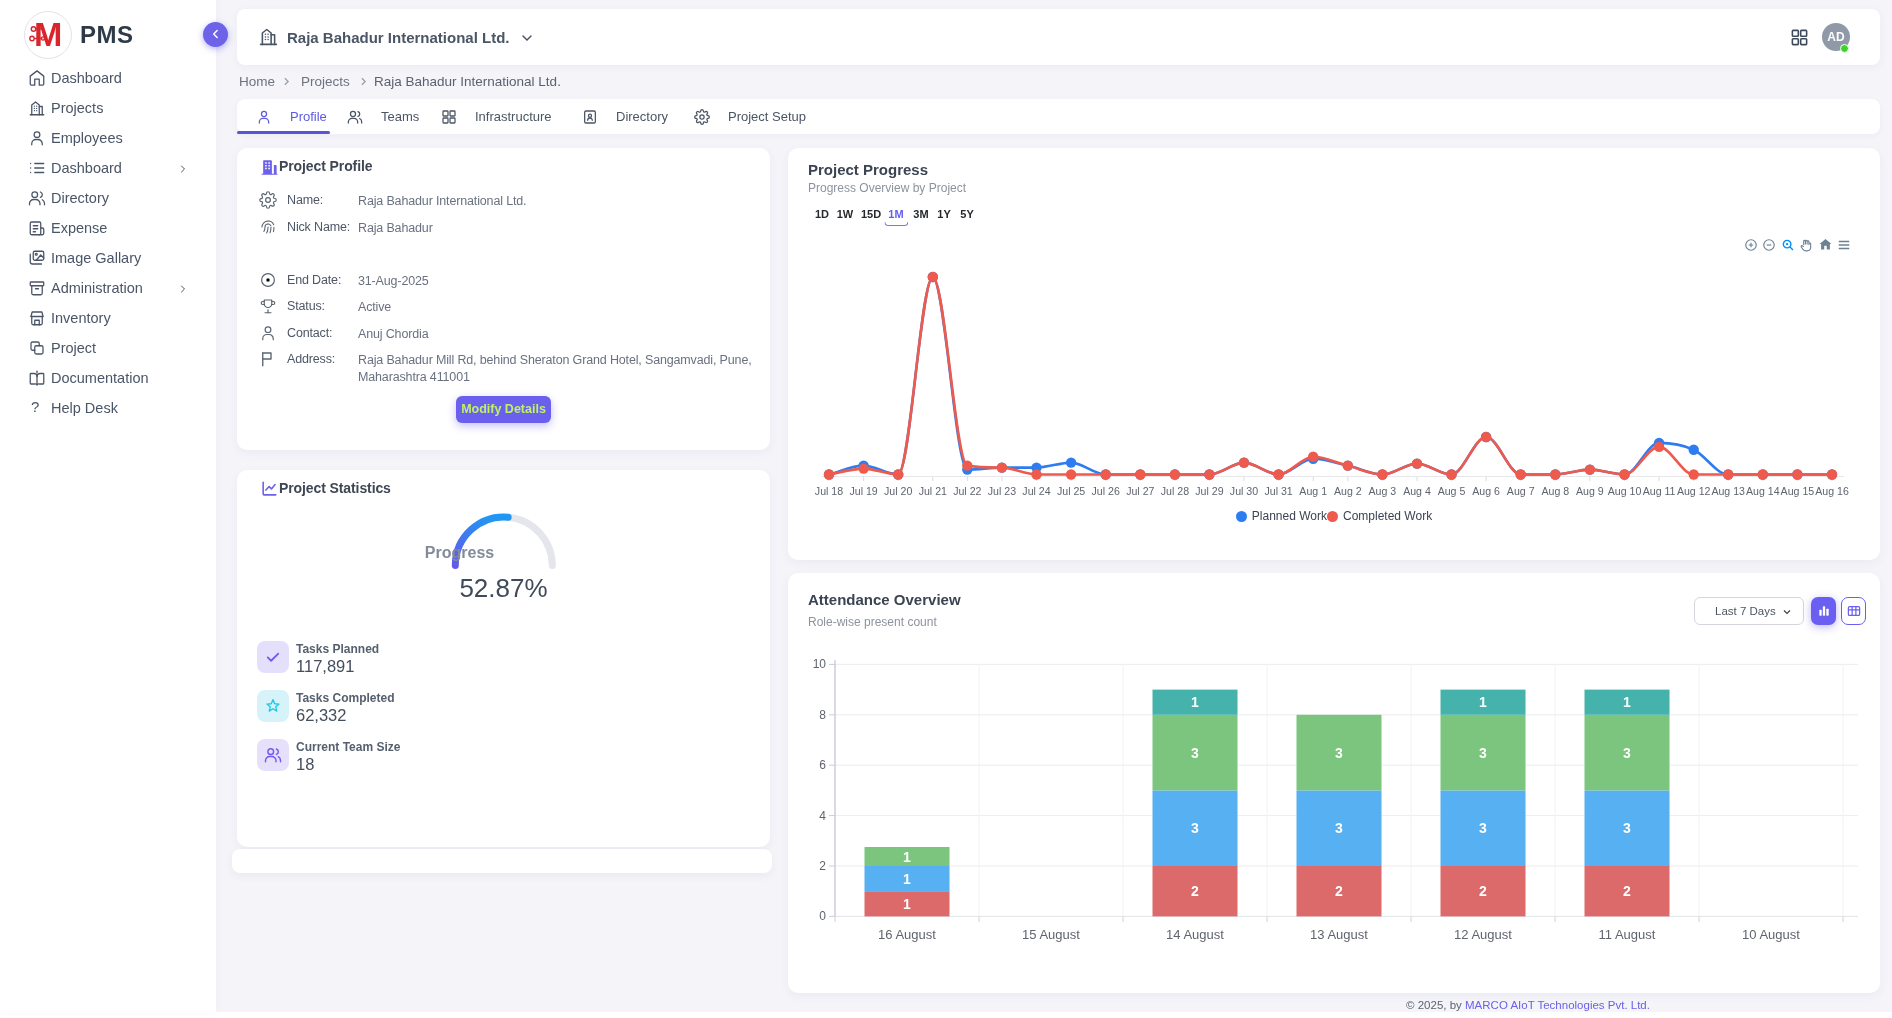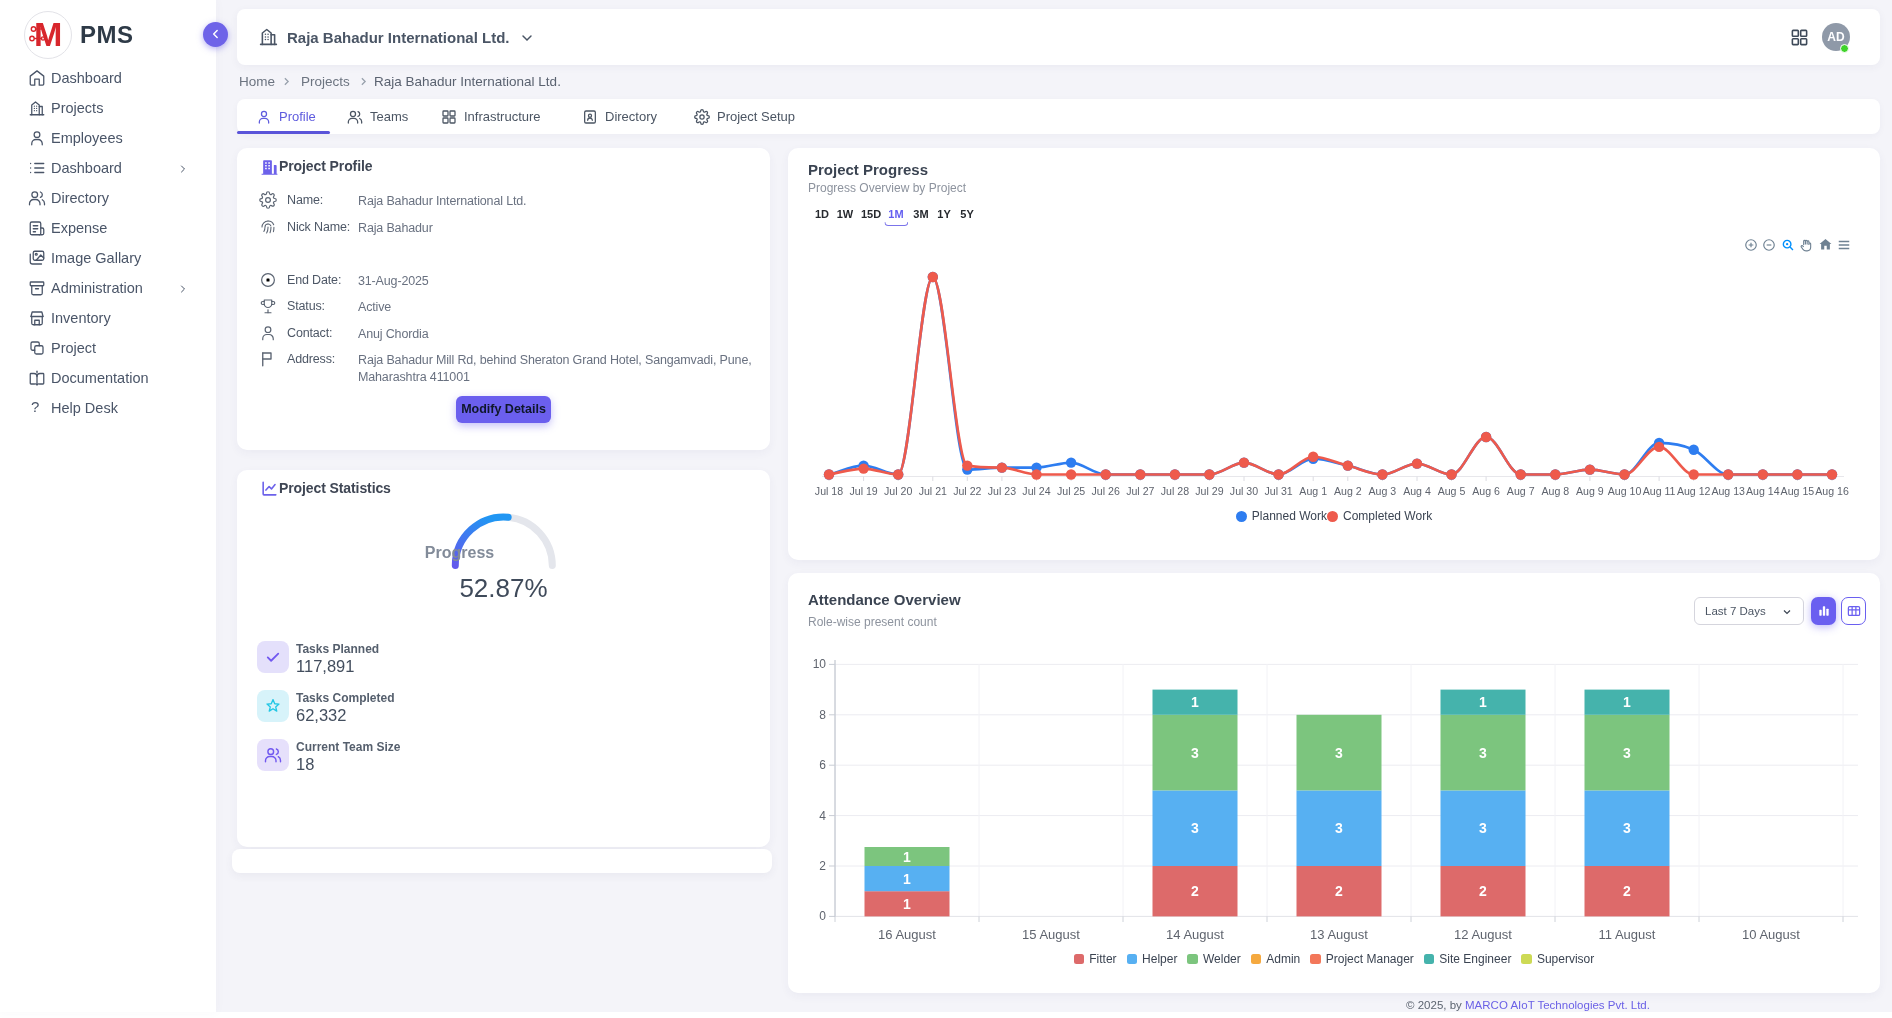--- a/index.html
+++ b/index.html
@@ -15,54 +15,54 @@
 .nav-item>svg{position:absolute;left:28px;top:50%;margin-top:-9px}
 .nav-item .txt{position:absolute;left:51px;top:50%;margin-top:-9px;font-size:14.5px;color:#4a5568;line-height:18px}
 .nav-item .chev{position:absolute;left:177px;top:50%;margin-top:-7px;height:12px}
 .collapse{left:203px;top:22px;width:25px;height:25px;border-radius:50%;background:#6e63e8;color:#fff;text-align:center;box-shadow:0 2px 6px rgba(110,99,232,.5)}
 .collapse svg{margin-top:5px}
 .topbar{left:237px;top:9px;width:1643px;height:56px;background:#fff;border-radius:8px;box-shadow:0 2px 8px rgba(60,60,100,.05)}
 .topbar-title{position:absolute;left:50px;top:18px;font-size:15px;font-weight:bold;color:#4a5565;height:21px}
 .crumbs{left:239px;top:74px;width:900px;height:16px;font-size:13.5px;color:#6c7480}
 .crumbs span{margin:0}
 .tabsbar{left:237px;top:99px;width:1643px;height:35px;background:#fff;border-radius:8px;box-shadow:0 2px 7px rgba(60,60,100,.04)}
-.tab{position:absolute;top:0;height:35px;display:flex;align-items:center;gap:7px;font-size:13px;color:#4b5563}
+.tab{position:absolute;top:0;height:35px;display:flex;align-items:center;gap:18px;font-size:13px;color:#4b5563}
 .tab.active{color:#5e5bde}
 .tab-underline{position:absolute;left:0;top:32px;width:93px;height:3px;background:#5a54d9;border-radius:2px}
 .card{background:#fff;border-radius:10px;box-shadow:0 3px 10px rgba(60,60,110,.05)}
 .pcard{left:237px;top:148px;width:533px;height:302px}
 .scard{left:237px;top:470px;width:533px;height:377px}
 .band{left:232px;top:849px;width:540px;height:24px;background:#fff;border-radius:8px;box-shadow:0 3px 8px rgba(60,60,110,.06)}
 .prcard{left:788px;top:148px;width:1092px;height:412px}
 .atcard{left:788px;top:573px;width:1092px;height:420px}
 .card-title{position:absolute;font-size:14px;letter-spacing:-.1px;font-weight:bold;color:#3f4654}
 .frow{position:absolute;left:22px;width:500px;height:20px}
 .frow svg{position:absolute;left:0;top:1px}
 .frow .lab{position:absolute;left:28px;top:3px;font-size:12.5px;letter-spacing:-.15px;color:#4d5766}
 .frow .val{position:absolute;left:99px;top:3px;font-size:12.5px;letter-spacing:-.15px;color:#697180;width:400px;line-height:16.5px;white-space:nowrap}
-.mbtn{position:absolute;left:219px;top:248px;width:95px;height:27px;background:#6b5fee;border-radius:6px;color:#0f172a;font-size:12.5px;font-weight:bold;text-align:center;line-height:27px;box-shadow:0 3px 8px rgba(107,95,238,.4)}
+.mbtn{position:absolute;left:219px;top:248px;width:95px;height:27px;background:#6b5fee;border-radius:6px;color:#bef264;font-size:12.5px;font-weight:bold;text-align:center;line-height:27px;box-shadow:0 3px 8px rgba(107,95,238,.4)}
 .g-label{position:absolute;left:0;width:445px;text-align:center;font-size:16px;font-weight:bold;color:#828b99}
 .g-value{position:absolute;left:0;width:533px;text-align:center;font-size:26px;color:#3f4a5a}
 .stat-box{position:absolute;left:20px;width:32px;height:32px;border-radius:8px}
 .stat-box svg{position:absolute;left:50%;top:50%;transform:translate(-50%,-50%)}
 .stat-lab{position:absolute;left:59px;font-size:12px;font-weight:bold;color:#555f6d}
 .stat-val{position:absolute;left:59px;font-size:16.5px;color:#434e5e}
 .ch-title{position:absolute;left:20px;top:13px;font-size:15px;font-weight:bold;color:#3b4452}
 .ch-sub{position:absolute;left:20px;top:33px;font-size:12px;color:#8d939e}
 .ranges{position:absolute;left:0;top:60px;height:16px;font-size:11px;font-weight:bold;color:#26292e}
 .ranges>span{position:absolute;top:0;transform:translateX(-50%)}
 .r1m{color:#645ff0}
 .r1m-line{position:absolute;left:50%;transform:translateX(-50%);top:14px;width:24px;height:4px;border:1.3px solid #7b74ea;border-top:none;border-radius:0 0 5px 5px}
 .toolbar{position:absolute;right:29px;top:89px;display:flex;gap:4.5px;align-items:center}
 .legend{position:absolute;left:0;width:1092px;display:flex;justify-content:center;font-size:12px;color:#3b4452;align-items:center;height:14px}
 .legend .it{display:flex;align-items:center;gap:5px}
 .dot{width:11px;height:11px;border-radius:50%}
 .sq{width:10.5px;height:10.5px;border-radius:2.5px}
 .sel{position:absolute;left:906px;top:24px;width:110px;height:28px;border:1px solid #d5d5dd;border-radius:6px;background:#fff;font-size:11.5px;color:#4b5563;line-height:26px}
-.sel .t{margin-left:10px}
+.sel .t{margin-left:20px}
 .icobtn{position:absolute;top:24px;width:25px;height:28px;border-radius:7px}
 .icobtn svg{position:absolute;left:50%;top:50%;transform:translate(-50%,-50%)}
 .btn-fill{left:1023px;background:#6a5ff0;box-shadow:0 2px 8px rgba(106,95,240,.45)}
 .btn-line{left:1053px;background:#fff;border:1.5px solid #6a5ff0}
 .footer{left:1176px;top:999px;width:704px;text-align:center;font-size:11.5px;color:#5c6470}
 .footer b{color:#6b61e6;font-weight:normal}
 .whitestrip{left:0;top:1012px;width:1892px;height:6px;background:#fff}
 </style>
 </head>
 <body>
@@ -629,23 +629,14 @@
 <text x="1627.0" y="707.2" text-anchor="middle" font-size="14" font-weight="bold" fill="#fff">1</text>
 <text x="907.0" y="939" text-anchor="middle" font-size="13" fill="#5f646e">16 August</text>
 <text x="1051.0" y="939" text-anchor="middle" font-size="13" fill="#5f646e">15 August</text>
 <text x="1195.0" y="939" text-anchor="middle" font-size="13" fill="#5f646e">14 August</text>
 <text x="1339.0" y="939" text-anchor="middle" font-size="13" fill="#5f646e">13 August</text>
 <text x="1483.0" y="939" text-anchor="middle" font-size="13" fill="#5f646e">12 August</text>
 <text x="1627.0" y="939" text-anchor="middle" font-size="13" fill="#5f646e">11 August</text>
 <text x="1771.0" y="939" text-anchor="middle" font-size="13" fill="#5f646e">10 August</text>
 
 </svg>
-<div class="legend" style="top:379px;gap:10px">
-<div class="it"><span class="sq" style="background:#dd6a6a"></span>Fitter</div>
-<div class="it"><span class="sq" style="background:#57b0f2"></span>Helper</div>
-<div class="it"><span class="sq" style="background:#7cc57e"></span>Welder</div>
-<div class="it"><span class="sq" style="background:#f5a93f"></span>Admin</div>
-<div class="it"><span class="sq" style="background:#f3775a"></span>Project Manager</div>
-<div class="it"><span class="sq" style="background:#45b3ac"></span>Site Engineer</div>
-<div class="it"><span class="sq" style="background:#cdda55"></span>Supervisor</div>
-</div>
 </div>
 <div class="abs footer">© 2025, by <b>MARCO AIoT Technologies Pvt. Ltd.</b></div>
 
 </body></html>

